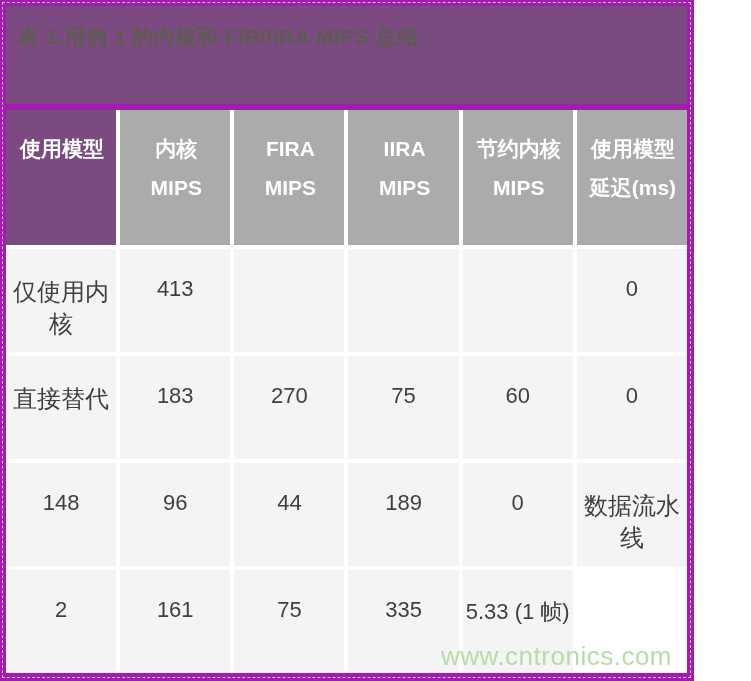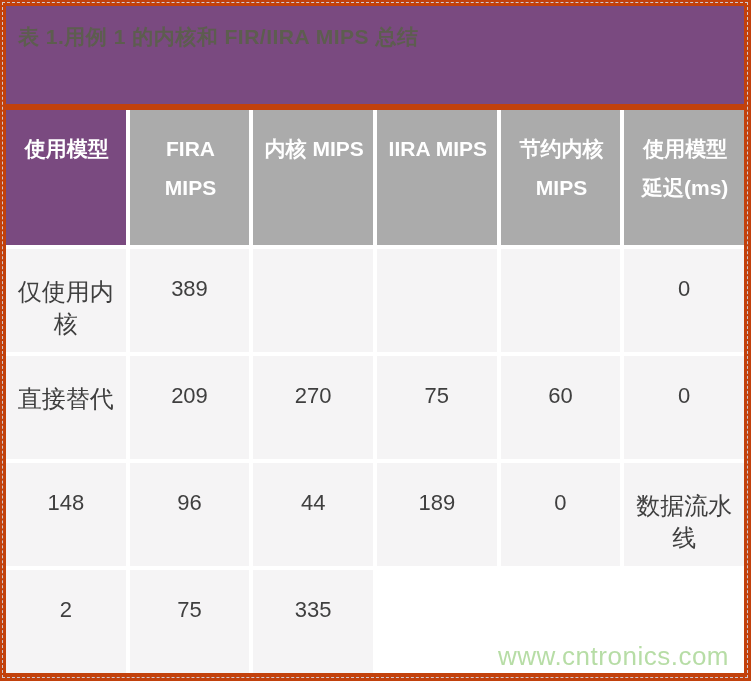--- a/index.html
+++ b/index.html
@@ -3,23 +3,23 @@
 <meta charset="utf-8">
 <style>
   html, body {
     margin: 0;
     padding: 0;
     background: #ffffff;
     font-family: "Liberation Sans", "DejaVu Sans", sans-serif;
   }
   .page {
     position: relative;
-    width: 751px;
+    width: 694px;
     height: 681px;
-    background: #c2410c;
+    background: #a21caf;
     box-sizing: border-box;
   }
   .frame {
     position: absolute;
     left: 2px;
     top: 2px;
     right: 3px;
     bottom: 3px;
     border: 1px dashed #cfc8d0;
     padding: 3px;
@@ -84,48 +84,50 @@
 <div class="page">
   <div class="frame">
 
     <div class="banner">
       <div class="caption">表 1.用例 1 的内核和 FIR/IIRA MIPS 总结</div>
     </div>
 
     <div class="grid">
 
       <div class="cell hcell model">使用模型</div>
+      <div class="cell hcell">内核 MIPS</div>
       <div class="cell hcell">FIRA MIPS</div>
-      <div class="cell hcell">内核 MIPS</div>
       <div class="cell hcell">IIRA MIPS</div>
       <div class="cell hcell">节约内核 MIPS</div>
       <div class="cell hcell">使用模型延迟(ms)</div>
 
       <div class="cell dcell rowlabel">仅使用内核</div>
-      <div class="cell dcell">389</div>
+      <div class="cell dcell">413</div>
       <div class="cell dcell"></div>
       <div class="cell dcell"></div>
       <div class="cell dcell"></div>
       <div class="cell dcell">0</div>
 
       <div class="cell dcell rowlabel">直接替代</div>
-      <div class="cell dcell">209</div>
+      <div class="cell dcell">183</div>
       <div class="cell dcell">270</div>
       <div class="cell dcell">75</div>
       <div class="cell dcell">60</div>
       <div class="cell dcell">0</div>
 
       <div class="cell dcell">148</div>
       <div class="cell dcell">96</div>
       <div class="cell dcell">44</div>
       <div class="cell dcell">189</div>
       <div class="cell dcell">0</div>
 
       <div class="cell dcell rowlabel">数据流水线</div>
       <div class="cell dcell">2</div>
+      <div class="cell dcell">161</div>
       <div class="cell dcell">75</div>
       <div class="cell dcell">335</div>
+      <div class="cell dcell">5.33 (1 帧)</div>
     </div>
 
   </div>
 
   <div class="watermark">www.cntronics.com</div>
 </div>
 
 </body></html>

